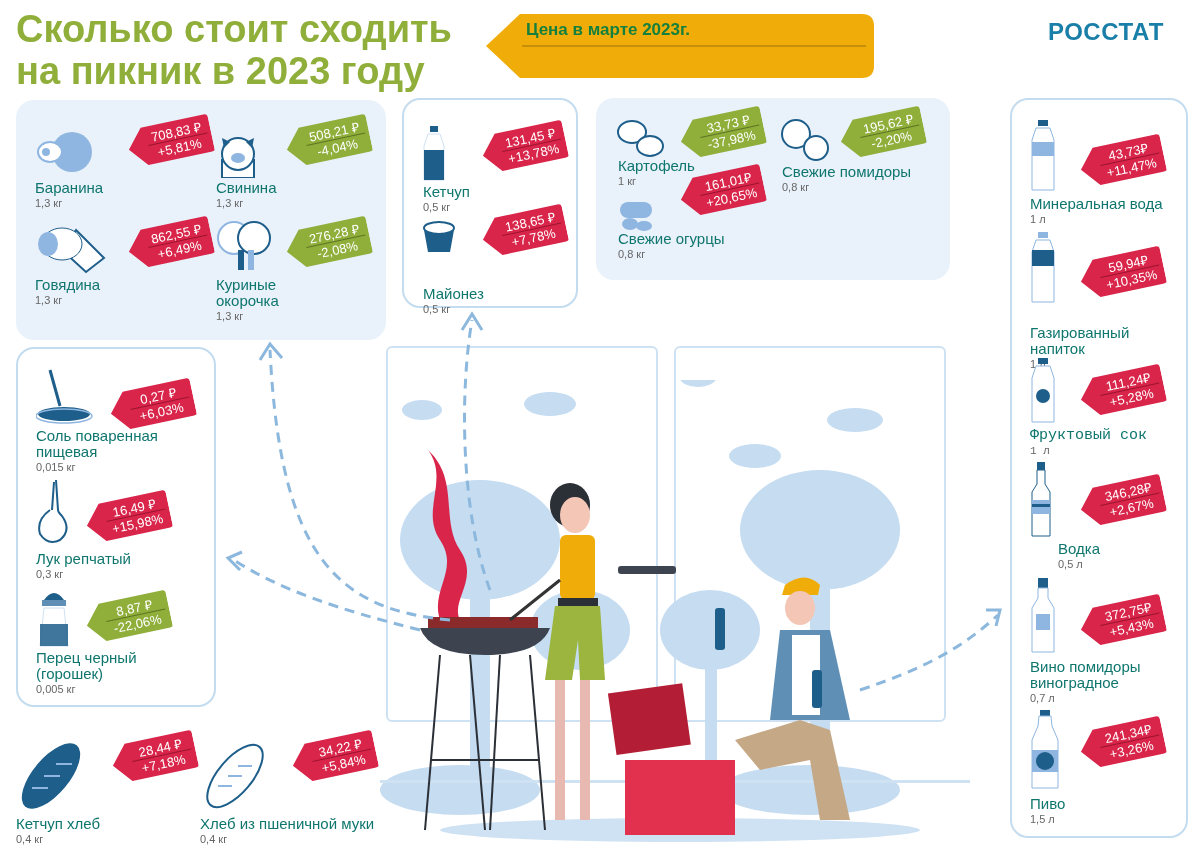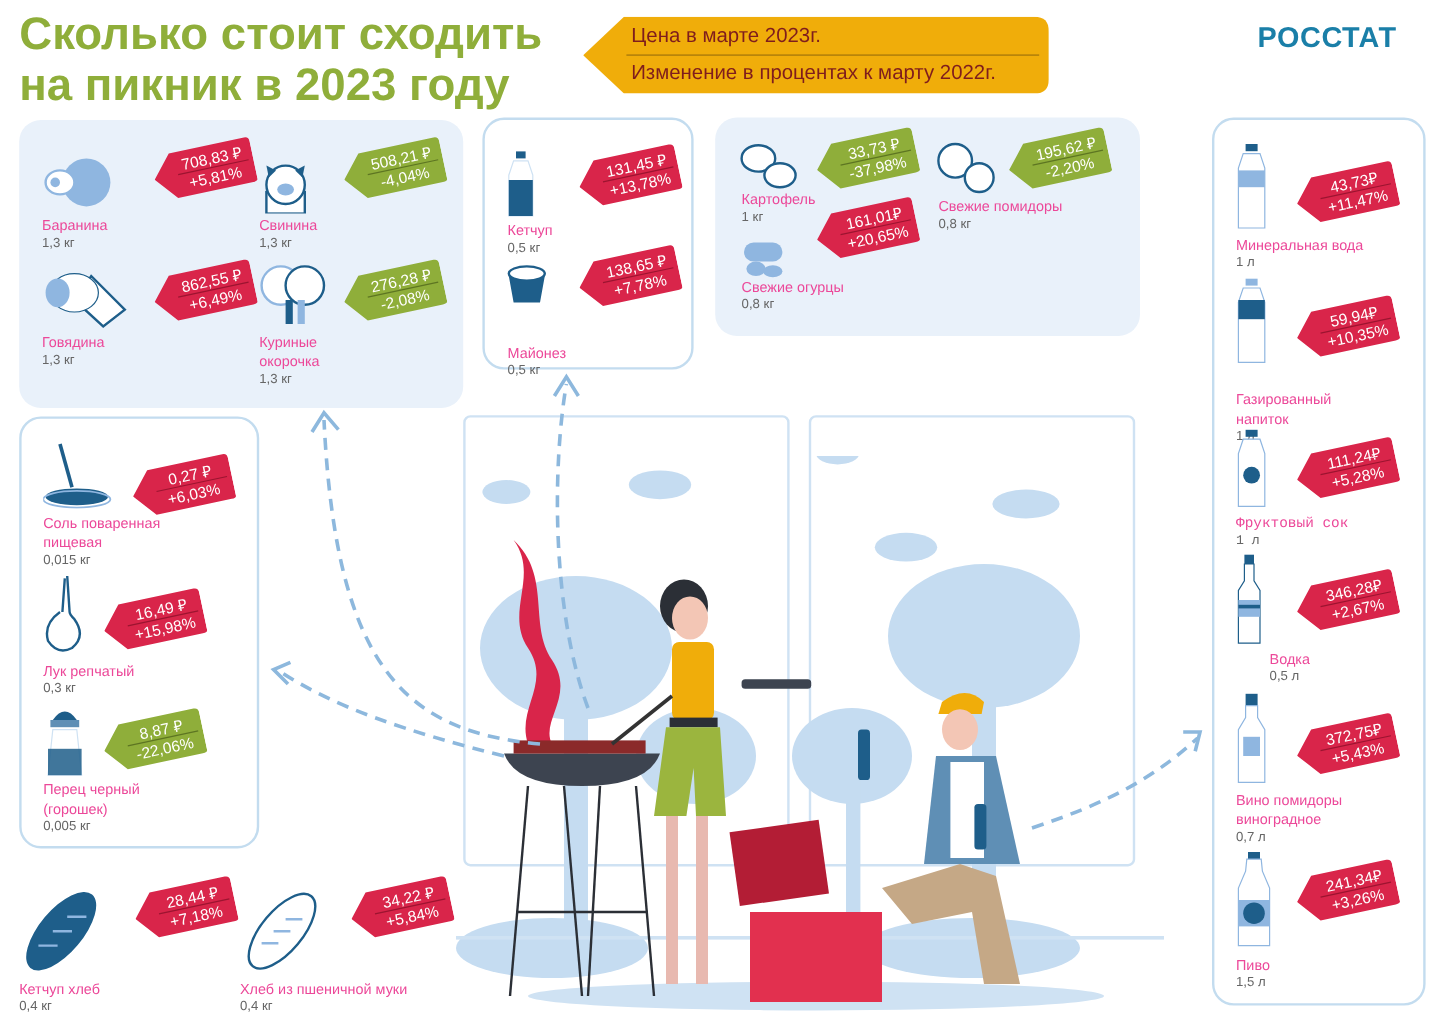--- a/index.html
+++ b/index.html
@@ -2,31 +2,31 @@
 <html><head>
 <meta charset="utf-8">
 <style>
   * { box-sizing: border-box; margin: 0; padding: 0; }
   html, body { width: 1200px; height: 855px; background: #ffffff; overflow: hidden; }
   body { position: relative; font-family: "Liberation Sans", sans-serif; color: #333; }
 
   .title { position: absolute; left: 16px; top: 8px; font-size: 38px; line-height: 42px; font-weight: bold; color: #8fae3a; }
   .legend { position: absolute; left: 486px; top: 14px; width: 388px; height: 64px; }
   .legend svg { position: absolute; left: 0; top: 0; }
-  .legend .l1, .legend .l2 { position: absolute; left: 40px; color: #7f1d1d; font-size: 17px; }
+  .legend .l1, .legend .l2 { position: absolute; left: 40px; color: #15803d; font-size: 17px; font-weight: bold; }
   .legend .l1 { top: 6px; }
   .legend .l2 { top: 37px; }
   .logo { position: absolute; left: 1048px; top: 18px; font-size: 24px; font-weight: bold; color: #1a7fa8; letter-spacing: 0.5px; }
 
   .panel { position: absolute; border-radius: 18px; }
   .panel.fill { background: #e9f1fa; }
   .panel.outline { border: 2px solid #c3dcef; background: #fff; }
 
   .item { position: absolute; }
-  .item .name { font-size: 12px; color: #ec4899; line-height: 16px; }
+  .item .name { font-size: 15px; color: #0f766e; line-height: 16px; }
   .item .qty { font-size: 11px; color: #666; margin-top: 1px; }
 
   .tag { position: absolute; width: 84px; height: 42px; transform: rotate(-12deg); }
   .tag svg { position: absolute; left: 0; top: 0; }
   .tag .price, .tag .pct { position: absolute; left: 18px; width: 64px; text-align: center; color: #fff; font-size: 13px; }
   .tag .price { top: 4px; }
   .tag .pct { top: 22px; }
 
   .icon { position: absolute; }
 </style>
@@ -37,21 +37,20 @@
   <div>Сколько стоит сходить</div>
   <div>на пикник в 2023 году</div>
 </div>
 
 <div class="legend">
   <svg width="388" height="64">
     <path d="M0 32 L34 0 L376 0 Q388 0 388 12 L388 52 Q388 64 376 64 L34 64 Z" fill="#f0ad0a"></path>
     <line x1="36" y1="32" x2="380" y2="32" stroke="#b8850a" stroke-width="1.5"></line>
   </svg>
   <div class="l1">Цена в марте 2023г.</div>
-  <div class="l2">Изменение в процентах к марту 2022г.</div>
 </div>
 
 <div class="logo">РОССТАТ</div>
 
 <div class="panel fill" style="left:16px; top:100px; width:370px; height:240px;"></div>
 <div class="panel outline" style="left:402px; top:98px; width:176px; height:210px;"></div>
 <div class="panel fill" style="left:596px; top:98px; width:354px; height:182px;"></div>
 <div class="panel outline" style="left:16px; top:347px; width:200px; height:360px;"></div>
 <div class="panel outline" style="left:1010px; top:98px; width:178px; height:740px;"></div>
 

